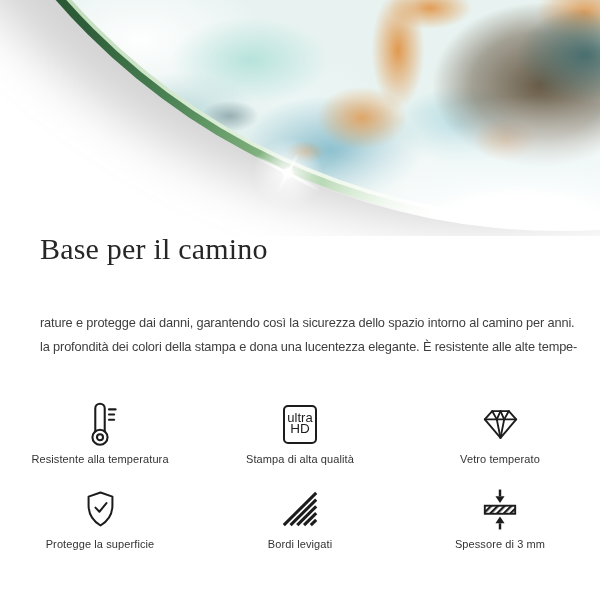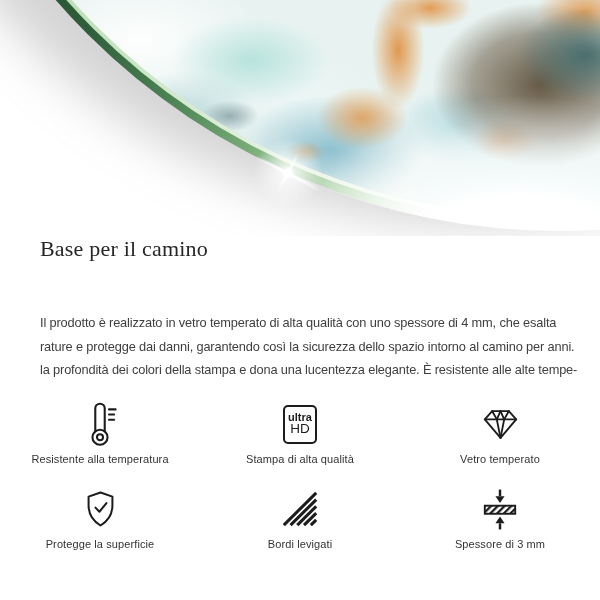--- a/index.html
+++ b/index.html
@@ -48,37 +48,37 @@
       background:linear-gradient(90deg, transparent, #fff 42%, #fff 58%, transparent);
       transform:rotate(28deg);}
   .sparkle .ray2{position:absolute;left:18px;top:39px;width:44px;height:2.5px;border-radius:2px;
       background:linear-gradient(90deg, transparent, #fff 42%, #fff 58%, transparent);
       transform:rotate(118deg);}
   .sparkle .core{position:absolute;left:35px;top:35px;width:10px;height:10px;border-radius:50%;
       background:#fff;filter:blur(1px);}
 
   
   .title{position:absolute;left:40px;top:231px;
-      font-family:"Liberation Serif",serif;font-size:22px;line-height:35px;
+      font-family:"Liberation Serif",serif;font-size:30px;line-height:35px;
       color:#262626;letter-spacing:0.2px;}
   .desc{position:absolute;left:40px;top:311px;width:530px;
       font-size:12.8px;line-height:23.6px;color:#3e3e3e;letter-spacing:-0.15px;
       white-space:nowrap;}
 
   
   .features{position:absolute;left:0;top:399px;width:600px;
       display:grid;grid-template-columns:repeat(3,1fr);grid-auto-rows:68px;row-gap:17px;}
   .feature{display:flex;flex-direction:column;align-items:center;}
   .icon-wrap{height:50px;display:flex;align-items:center;justify-content:center;}
   .feature-label{margin-top:4px;font-size:11px;color:#333333;letter-spacing:0.1px;text-align:right;}
   .icon{stroke:#1c1c1c;fill:none;stroke-width:2.2;stroke-linecap:round;stroke-linejoin:round;}
   .hd-box{width:30px;height:35px;border:2.5px solid #1c1c1c;border-radius:5px;
       display:flex;flex-direction:column;align-items:center;justify-content:center;
       color:#1c1c1c;}
-  .hd-box .ultra{font-size:11px;font-weight:700;line-height:9px;}
+  .hd-box .ultra{font-size:13px;font-weight:400;line-height:9px;}
   .hd-box .hd{font-size:13.5px;font-weight:400;line-height:14px;}
 </style>
 </head>
 <body>
 
 <div class="canvas">
 
   <div class="hero">
     <div class="disc-shadow"></div>
     <div class="glass-edge-outer"></div>
@@ -91,21 +91,20 @@
         <div class="ray2"></div>
         <div class="core"></div>
     </div>
   </div>
 
   <h1 class="title" style="margin:0;font-weight:400;">
     <span>Base per il camino</span><br>
   </h1>
 
   <div class="desc">
-    <div>Il prodotto è realizzato in vetro temperato di alta qualità con uno spessore di 4 mm, che esalta</div>
     <div>rature e protegge dai danni, garantendo così la sicurezza dello spazio intorno al camino per anni.</div>
     <div>la profondità dei colori della stampa e dona una lucentezza elegante. È resistente alle alte tempe-</div>
   </div>
 
   <div class="features">
 
     <div class="feature">
       <div class="icon-wrap">
         <svg class="icon" width="34" height="47" viewBox="0 0 36 48">
           <path d="M13 31.5 V7 a5 5 0 0 1 10 0 V31.5"></path>

